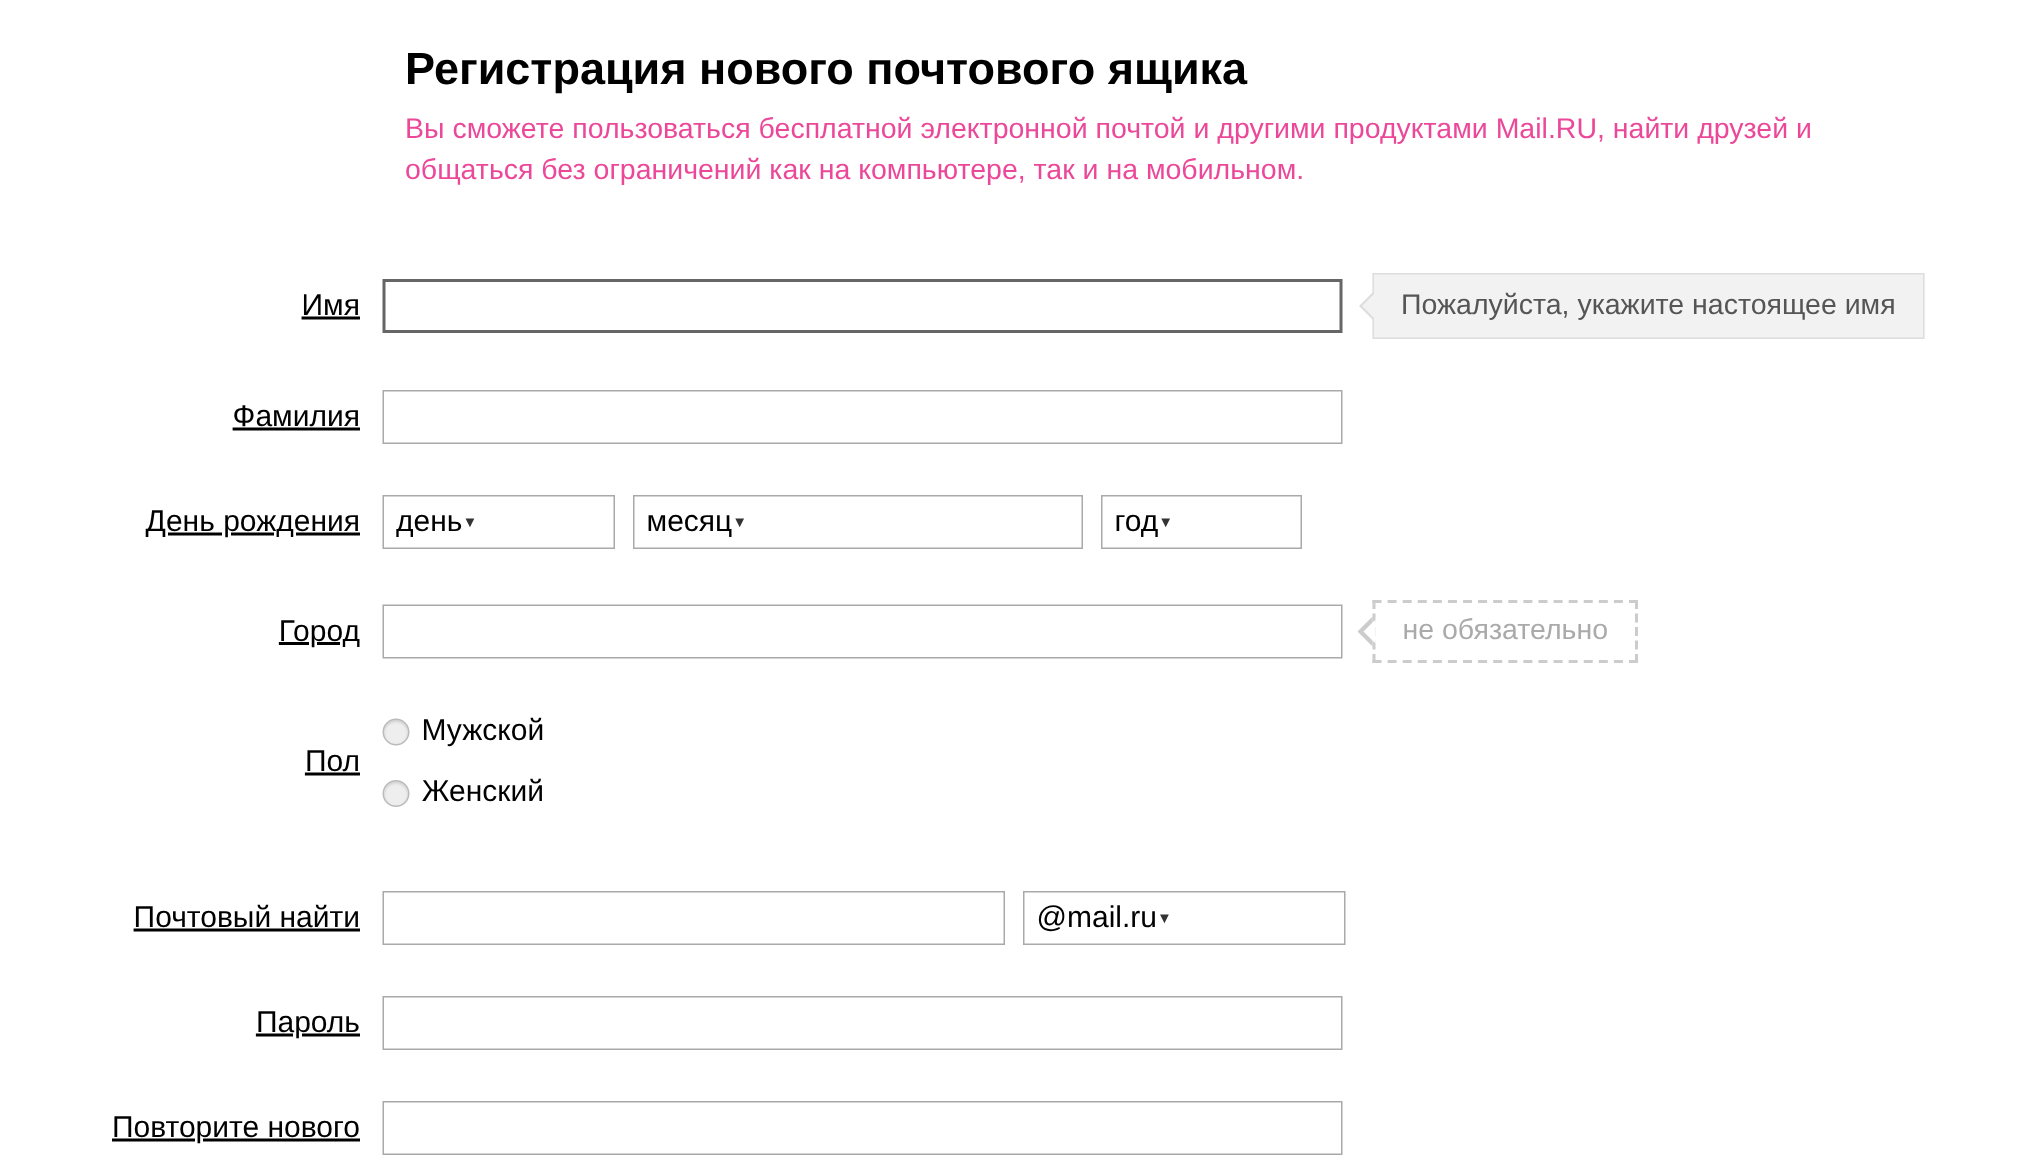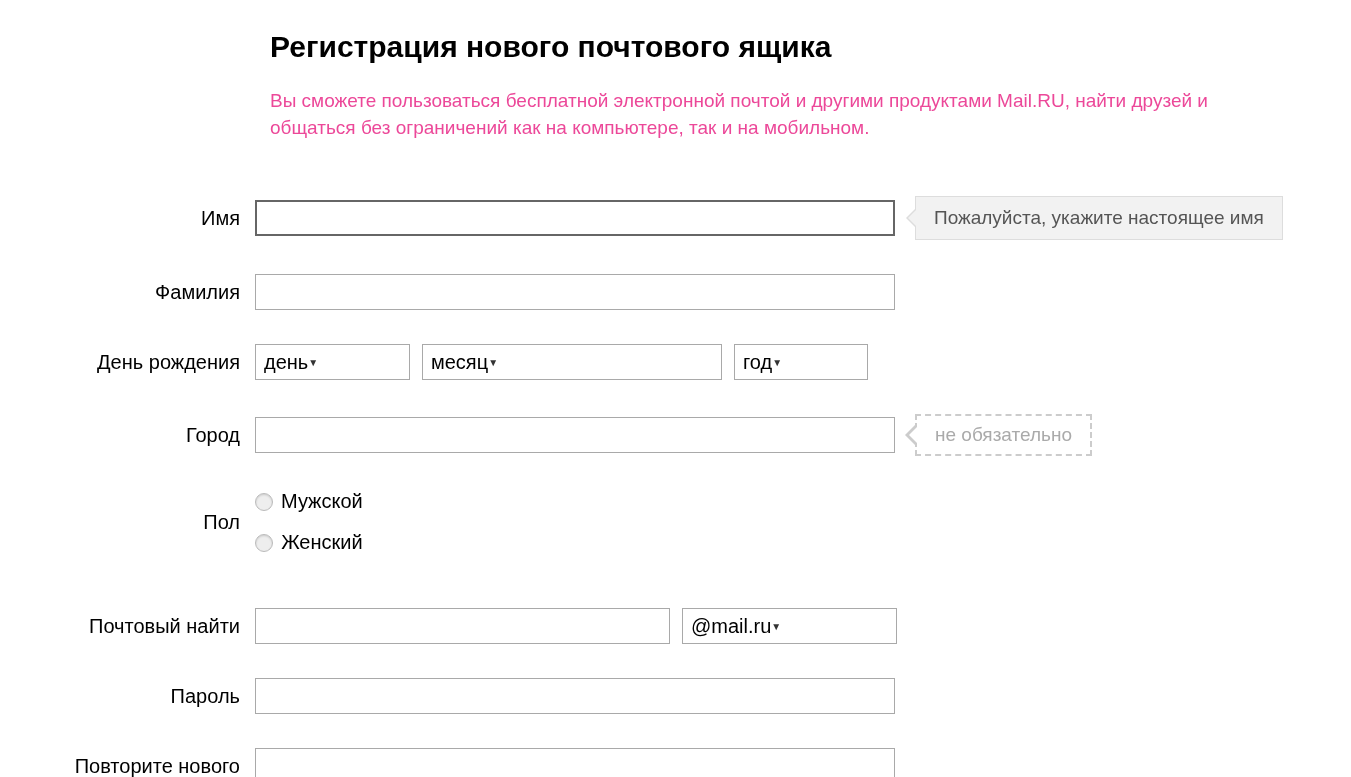--- a/index.html
+++ b/index.html
@@ -17,40 +17,41 @@
       width: 1351px;
       padding-top: 30px;
     }
     .header-section {
       margin-left: 270px;
       margin-bottom: 55px;
     }
     .title {
       font-size: 30px;
       font-weight: bold;
-      margin-bottom: 24px;
+      margin-bottom: 10px;
       color: #000;
     }
     .subtitle {
       font-size: 19px;
       color: #ec4899;
       line-height: 1.4;
       max-width: 1000px;
     }
     .form-row {
       display: flex;
       align-items: center;
       margin-bottom: 34px;
     }
     .form-label {
       width: 255px;
       text-align: right;
       padding-right: 15px;
       font-size: 20px;
       color: #000;
+      text-decoration: underline;
     }
     .field-area {
       display: flex;
       align-items: center;
       position: relative;
     }
     .text-input {
       width: 640px;
       height: 36px;
       border: 1px solid #a9a9a9;

